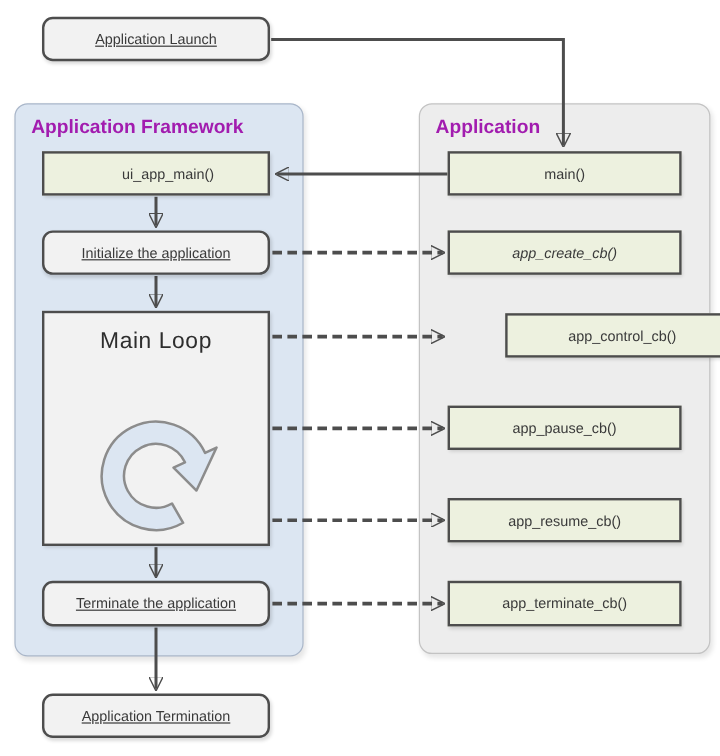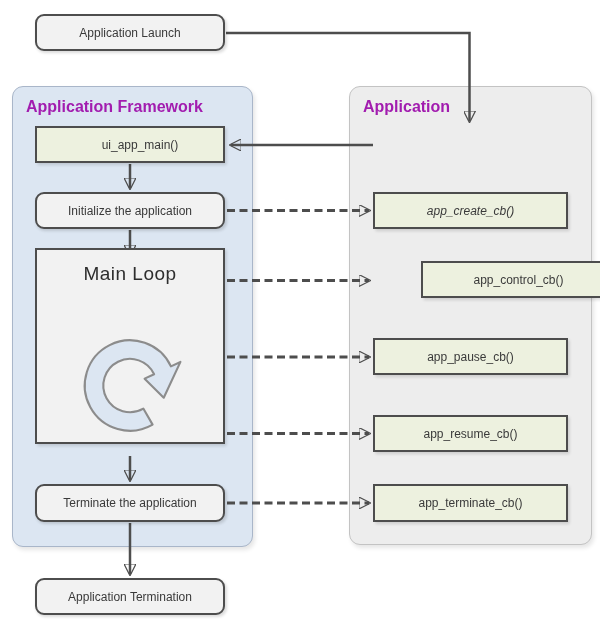--- a/index.html
+++ b/index.html
@@ -32,26 +32,26 @@
   .box{
     position:absolute;
     box-sizing:border-box;
     display:flex;align-items:center;justify-content:center;
     font-size:12px;color:#3a3a3a;
     background:#f2f2f2;
     border:2px solid #4d4d4d;
     box-shadow:1.5px 2px 3px rgba(0,0,0,0.14);
     text-align:center;
   }
-  .box.rounded{border-radius:9px;}
+  .box.rounded{border-radius:9px;text-decoration:underline;}
   .box.green{background:#edf1df;}
   .lcol{left:35px;width:190px;height:37px;}
   .rcol{left:373px;width:195px;height:37px;}
   .mainloop{
-    left:35px;top:248px;width:190px;height:196px;
+    left:35px;top:259px;width:190px;height:196px;
     flex-direction:column;justify-content:space-between;gap:40px;
   }
   .mainloop-title{
     margin-top:13px;
     font-size:19px;color:#2e2e2e;letter-spacing:0.5px;
   }
   .loop-svg{margin-top:4px;}
   svg.connectors{
     position:absolute;left:0;top:0;width:600px;height:630px;
     pointer-events:none;
@@ -118,20 +118,23 @@
                L99.9,56.1
                A33,33 0 1 0 86.5,98.6
                Z" fill="#dce6f2" stroke="#8c8c8c" stroke-width="2.6" stroke-linejoin="round"></path>
     </svg>
   </div>
 
   <div class="box rounded lcol" style="top:484px;height:38px;">
     <span>Terminate the application</span>
   </div>
 
+  <div class="box green rcol" style="top:126px;">
+    <span>main()</span>
+  </div>
   <div class="box green rcol" style="top:192px;font-style:italic;">
     <span>app_create_cb()</span>
   </div>
   <div class="box green rcol" style="top:261px;margin-left:48px;">
     <span>app_control_cb()</span>
   </div>
   <div class="box green rcol" style="top:415px;">
     <span>app_resume_cb()</span>
   </div>
   <div class="box green rcol" style="top:338px;">

